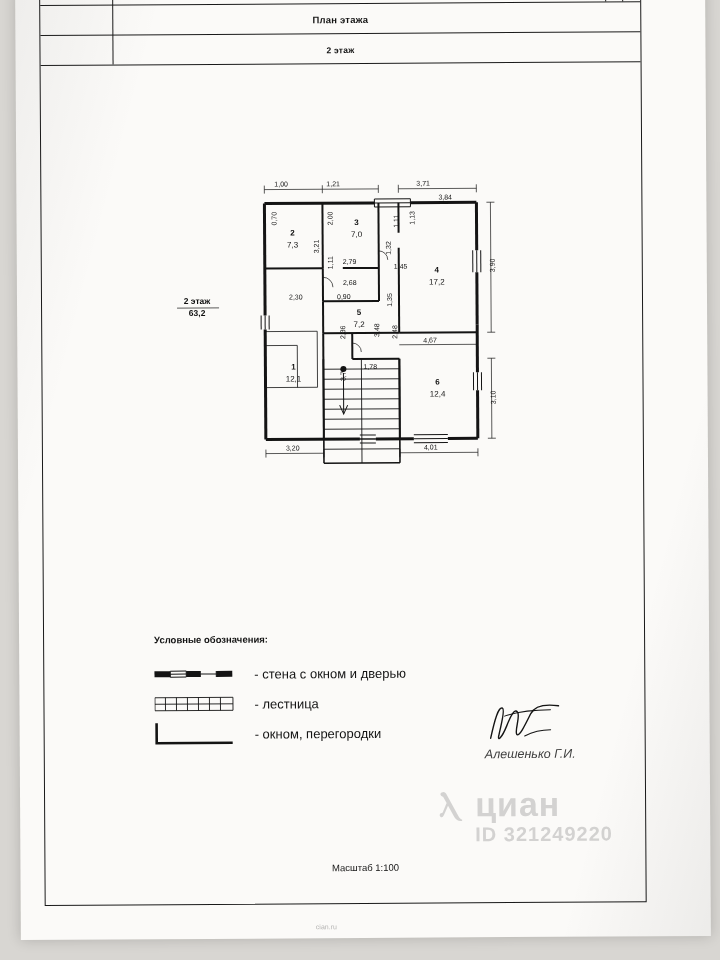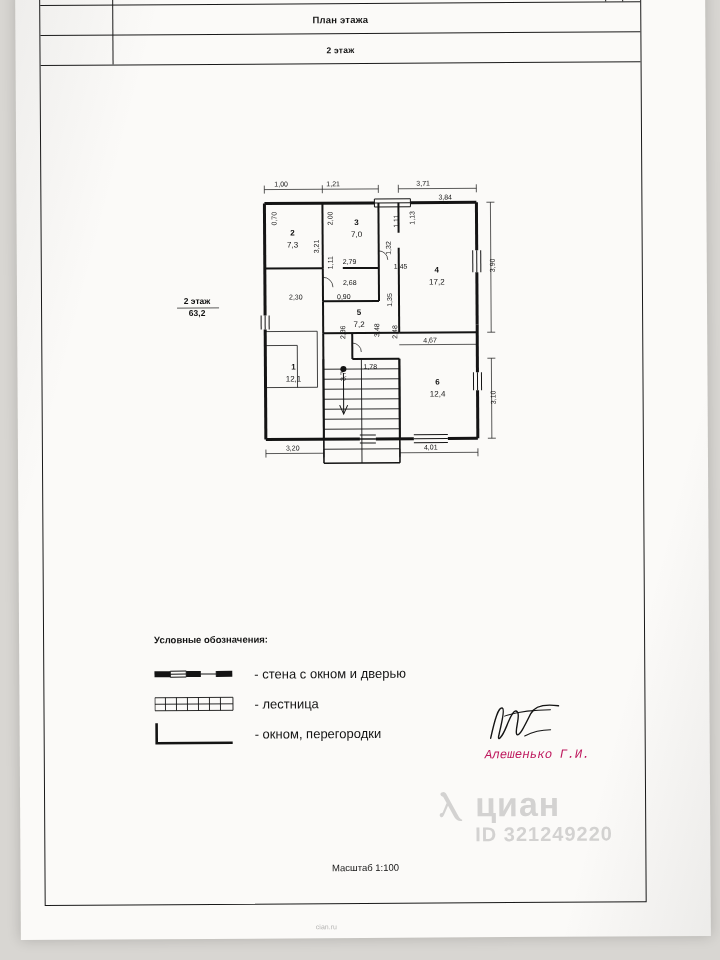--- a/index.html
+++ b/index.html
@@ -50,21 +50,21 @@
   .leg-title{font-size:9.5px;font-weight:bold;color:#141414;margin-bottom:14px;}
   .leg-row{display:flex;align-items:center;height:30px;}
   .leg-txt{font-size:13px;color:#141414;margin-left:10px;}
 
   #scale{
     position:absolute;left:0;right:0;top:874px;text-align:center;
     font-size:9.5px;color:#141414;
   }
   
   #sign{position:absolute;left:465px;top:715px;}
-  .sig-name{font-family:Liberation Mono, monospace;font-style:italic;font-size:12.5px;color:#be185d;}
+  .sig-name{font-family:Liberation Sans, sans-serif;font-style:italic;font-size:12.5px;color:#404040;}
 
   
   #wm{
     position:absolute;left:455px;top:800px;width:250px;
     color:rgba(120,120,120,.30);
     pointer-events:none;
   }
   #wm .big{font-size:34px;font-weight:bold;letter-spacing:1px;line-height:1;}
   #wm .id{font-size:20px;font-weight:bold;letter-spacing:1px;margin-top:2px;}
   #wmlogo{

